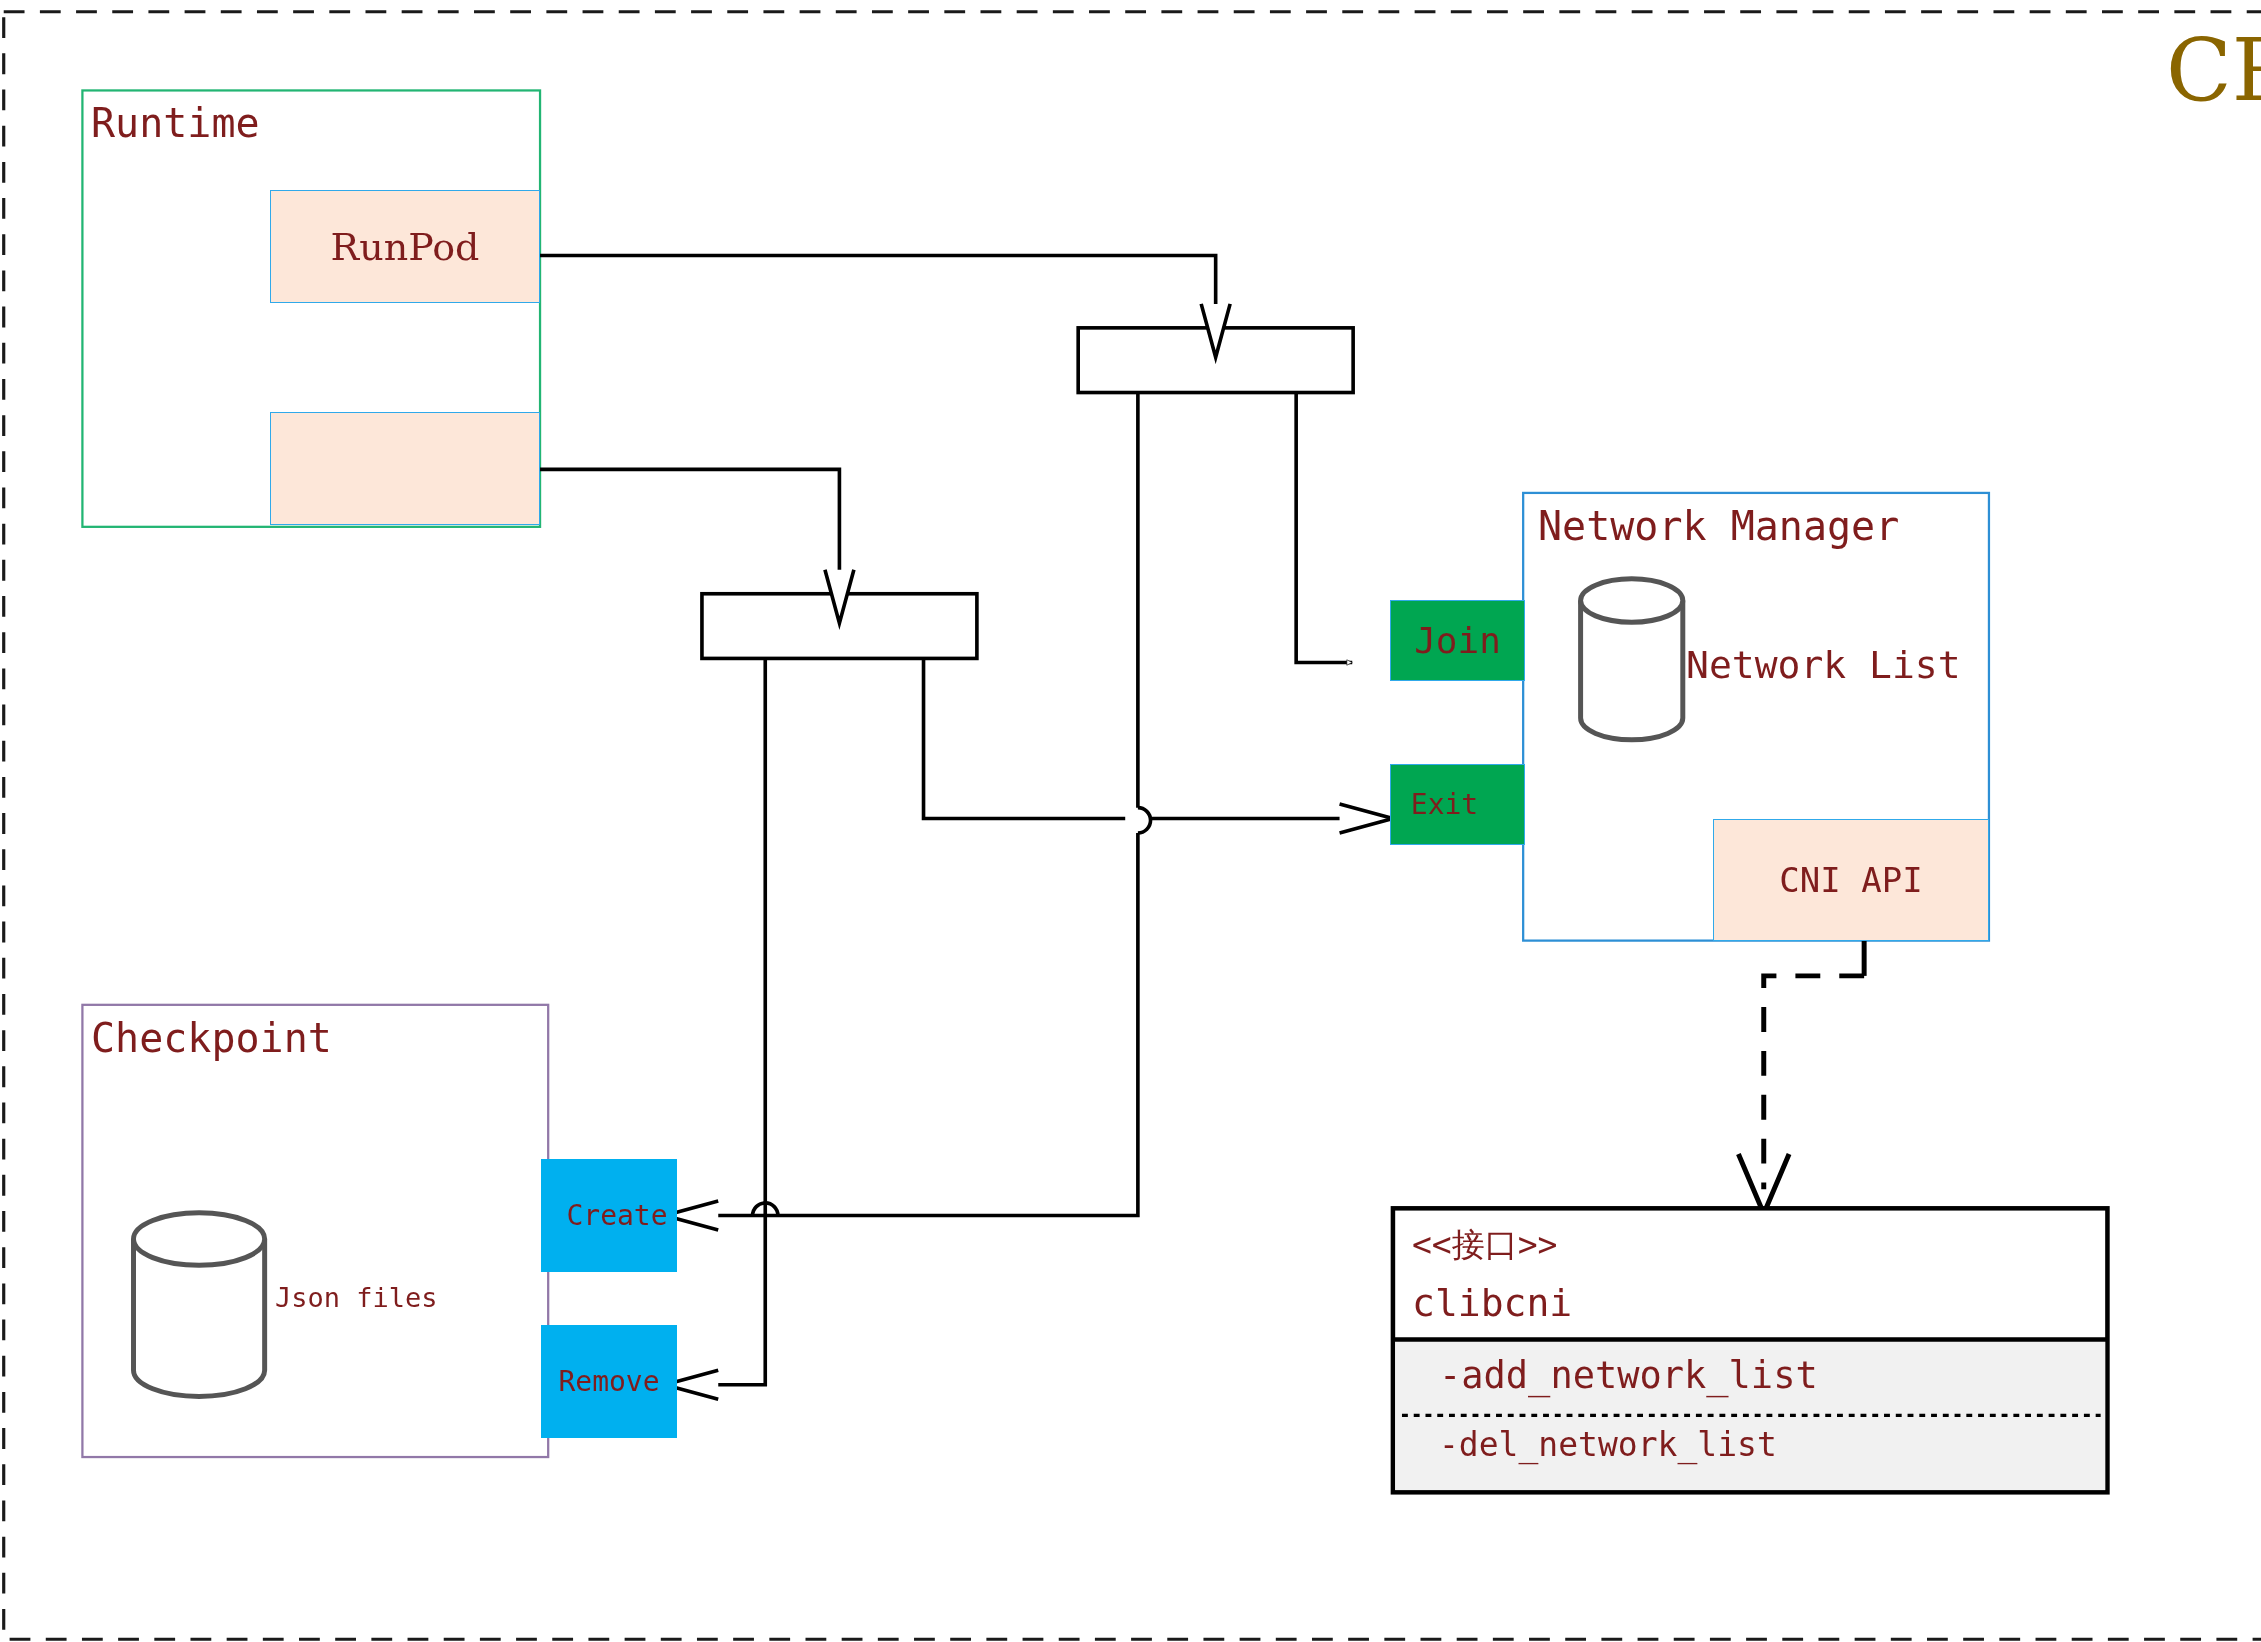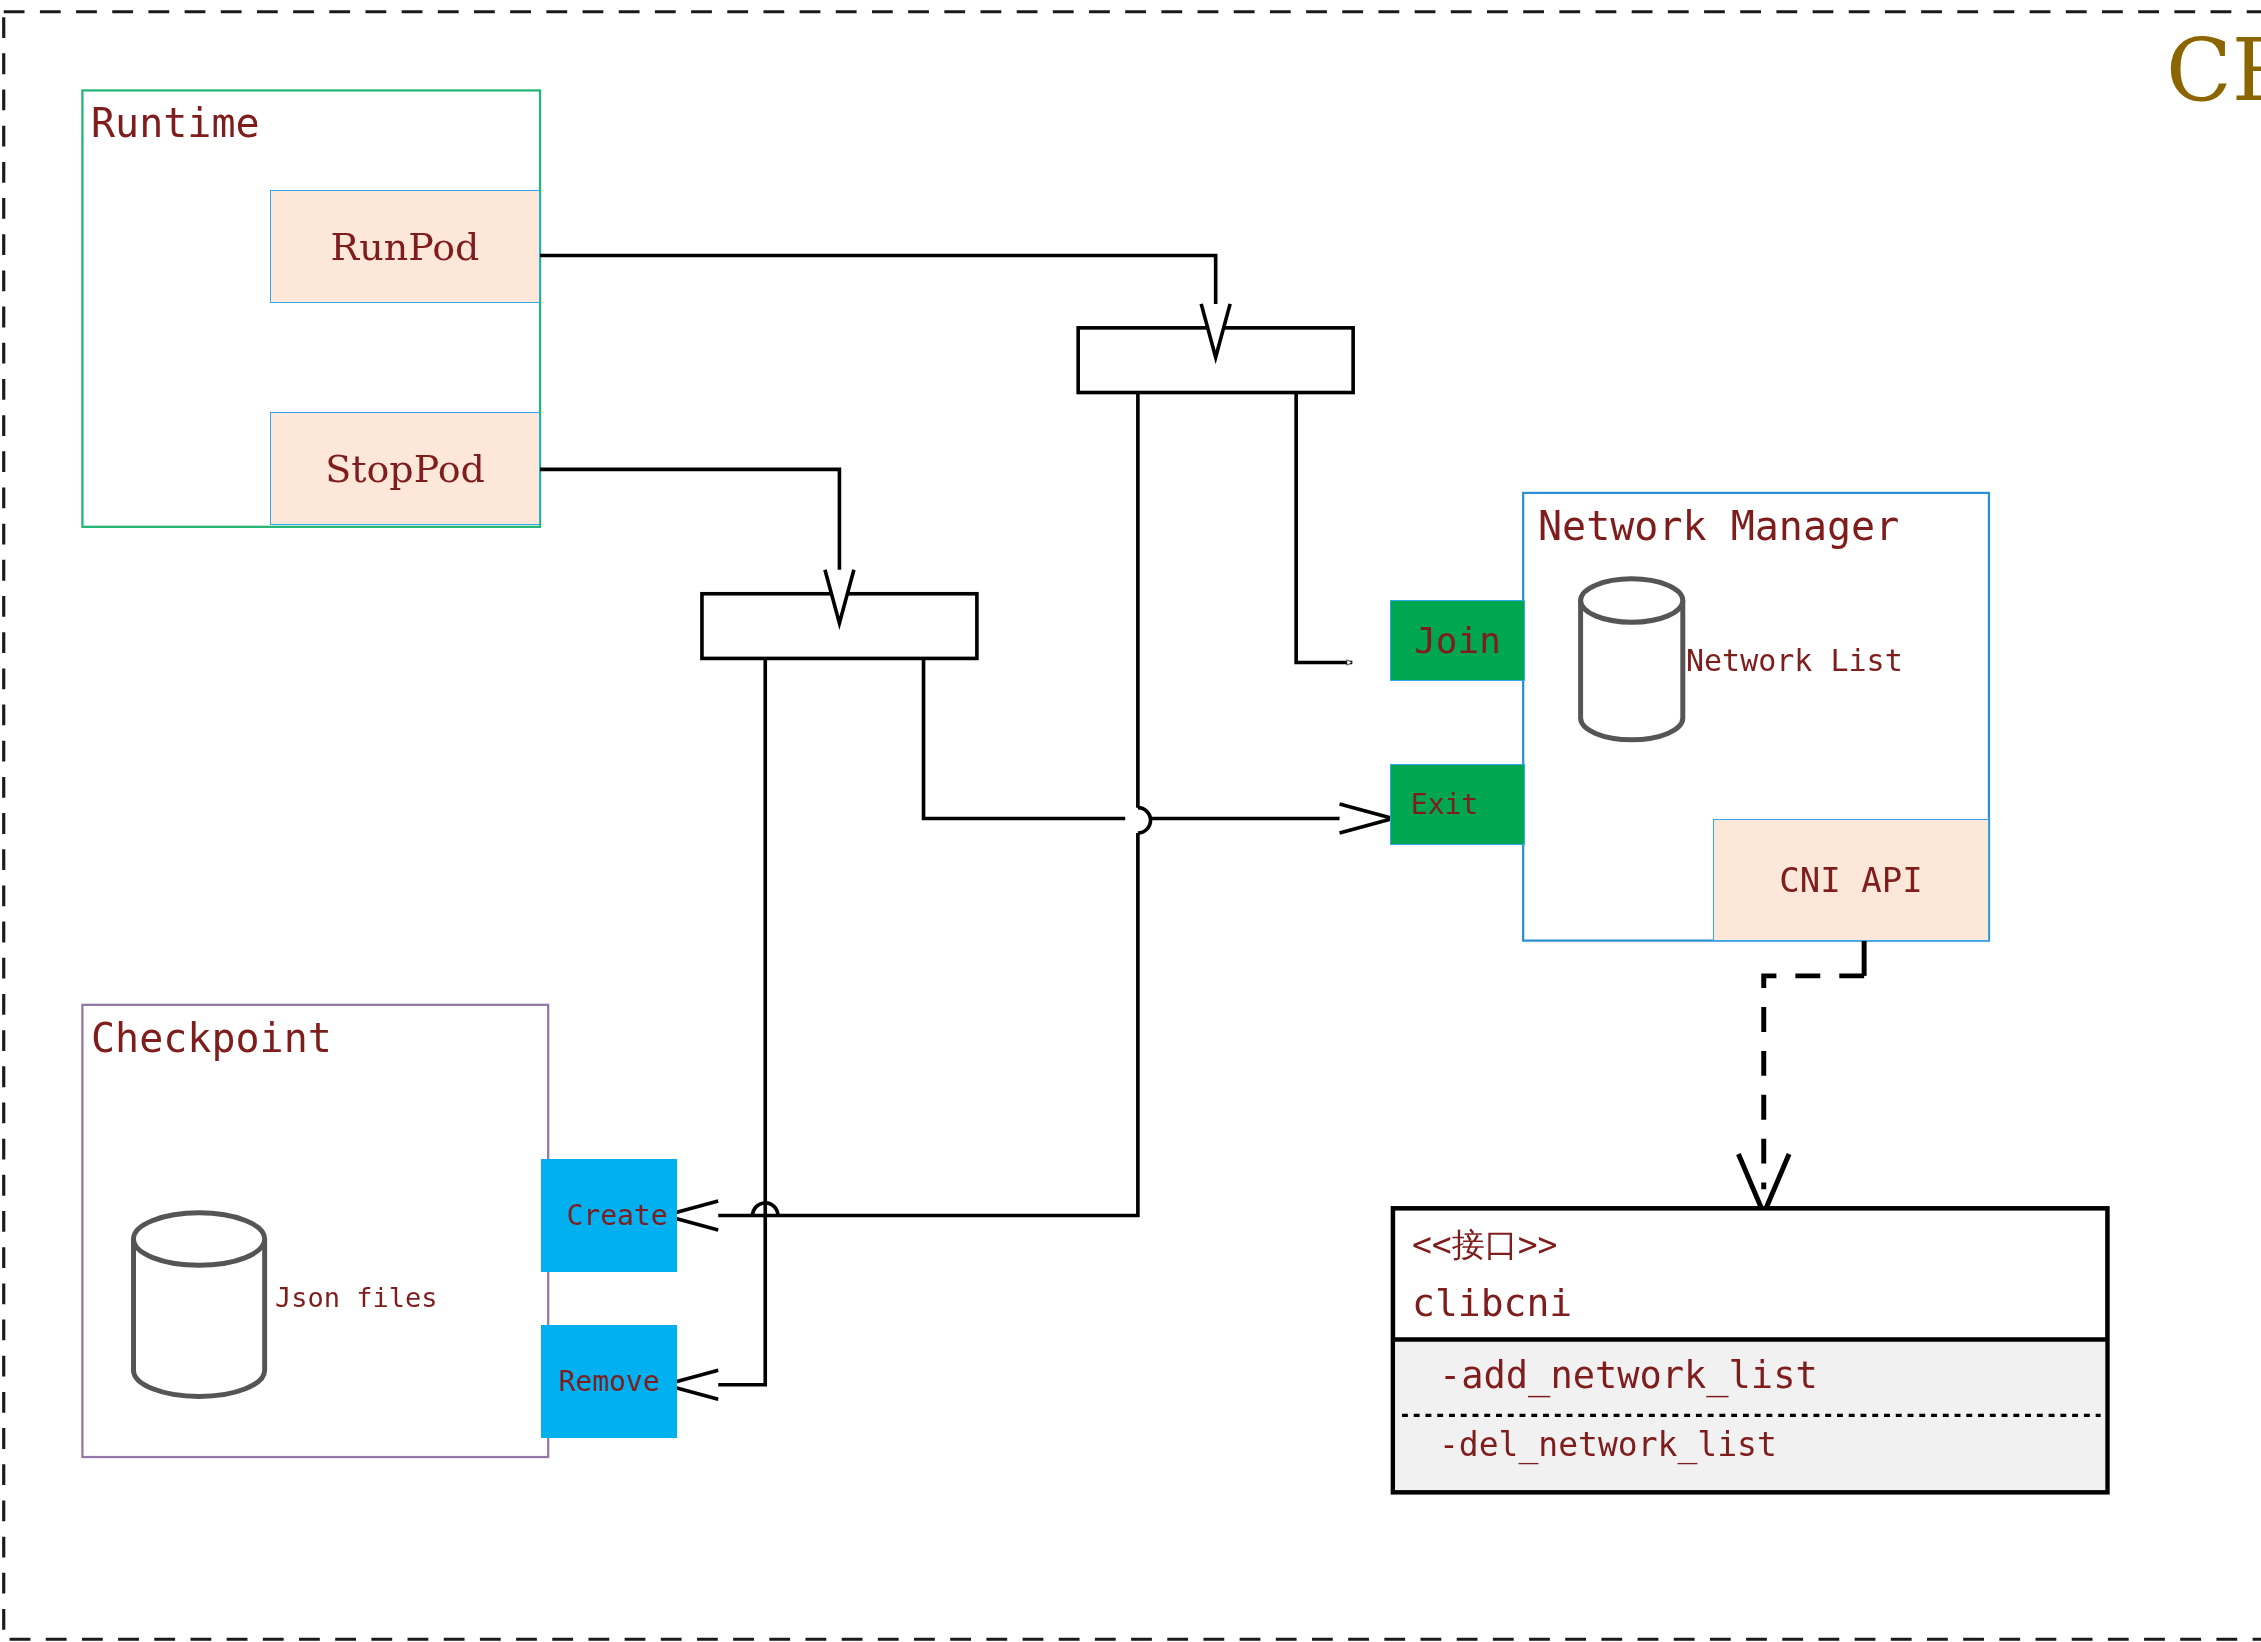--- a/index.html
+++ b/index.html
@@ -106,21 +106,20 @@
     <line x1="3080" y1="2962" x2="4660" y2="2962" stroke="#000000" stroke-width="10"></line>
     <line x1="3100" y1="3130" x2="4645" y2="3130" stroke="#000000" stroke-width="7" stroke-dasharray="13 13"></line>
   </svg>
 
   <div class="boxdiv" style="left:270px; top:190px; width:270px; height:113px;
               background:#fde7d9; border:1.8px solid #30a9ea;"></div>
   <div class="boxdiv ctr txt serif" style="left:270px; top:190px; width:270px; height:113px; font-size:38px;">RunPod</div>
 
   <div class="boxdiv" style="left:270px; top:412px; width:270px; height:113px;
               background:#fde7d9; border:1.8px solid #30a9ea;"></div>
-  <div class="boxdiv ctr txt serif" style="left:270px; top:412px; width:270px; height:113px; font-size:38px;">StopPod</div>
 
   <div class="boxdiv" style="left:541px; top:1159px; width:136px; height:113px; background:#00b0ef;"></div>
   <div class="boxdiv ctr txt mono" style="left:541px; top:1159px; width:152px; height:113px; font-size:28px;">Create</div>
 
   <div class="boxdiv" style="left:541px; top:1325px; width:136px; height:113px; background:#00b0ef;"></div>
   <div class="boxdiv ctr txt mono" style="left:541px; top:1325px; width:136px; height:113px; font-size:28px;">Remove</div>
 
   <div class="boxdiv" style="left:1390px; top:600px; width:135px; height:81px;
               background:#00a651; border:1.8px solid #30a9ea;"></div>
   <div class="boxdiv ctr txt mono" style="left:1390px; top:600px; width:135px; height:81px; font-size:36px;">Join</div>
@@ -136,21 +135,21 @@
   <div class="txt serif" style="left:2166px; top:27px; font-size:86px; color:#8a6500;">CRI</div>
 
   <div class="txt mono" style="left:91px; top:103px; font-size:40px;">Runtime</div>
 
   <div class="txt mono" style="left:91px; top:1018px; font-size:40px;">Checkpoint</div>
 
   <div class="txt mono" style="left:275px; top:1284px; font-size:27px;">Json files</div>
 
   <div class="txt mono" style="left:1538px; top:506px; font-size:40px;">Network Manager</div>
 
-  <div class="txt mono" style="left:1686px; top:646px; font-size:30px;">Network List</div>
+  <div class="txt mono" style="left:1686px; top:646px; font-size:38px;">Network List</div>
 
   <div class="txt mono" style="left:1412px; top:1228px; font-size:33px;">&lt;&lt;接口&gt;&gt;</div>
 
   <div class="txt mono" style="left:1412px; top:1284px; font-size:38px;">clibcni</div>
 
   <div class="txt mono" style="left:1439px; top:1357px; font-size:37px;">-add_network_list</div>
 
   <div class="txt mono" style="left:1439px; top:1428px; font-size:33px;">-del_network_list</div>
 
 </div>

